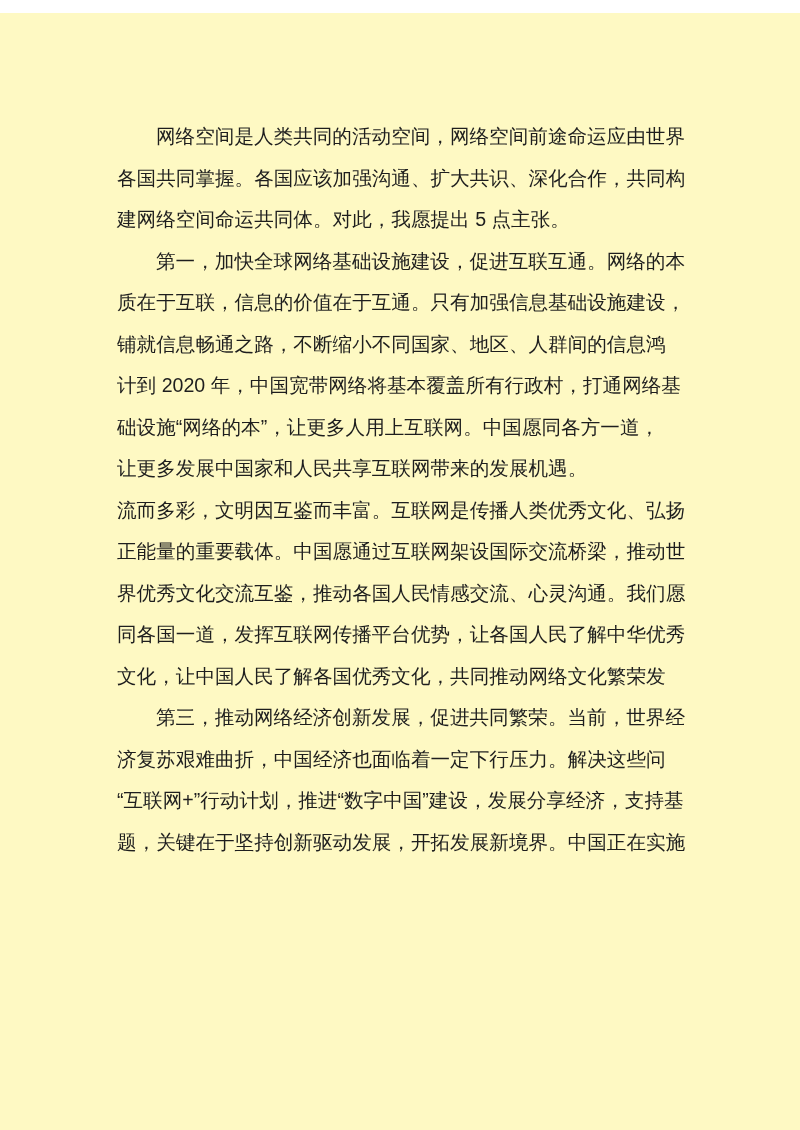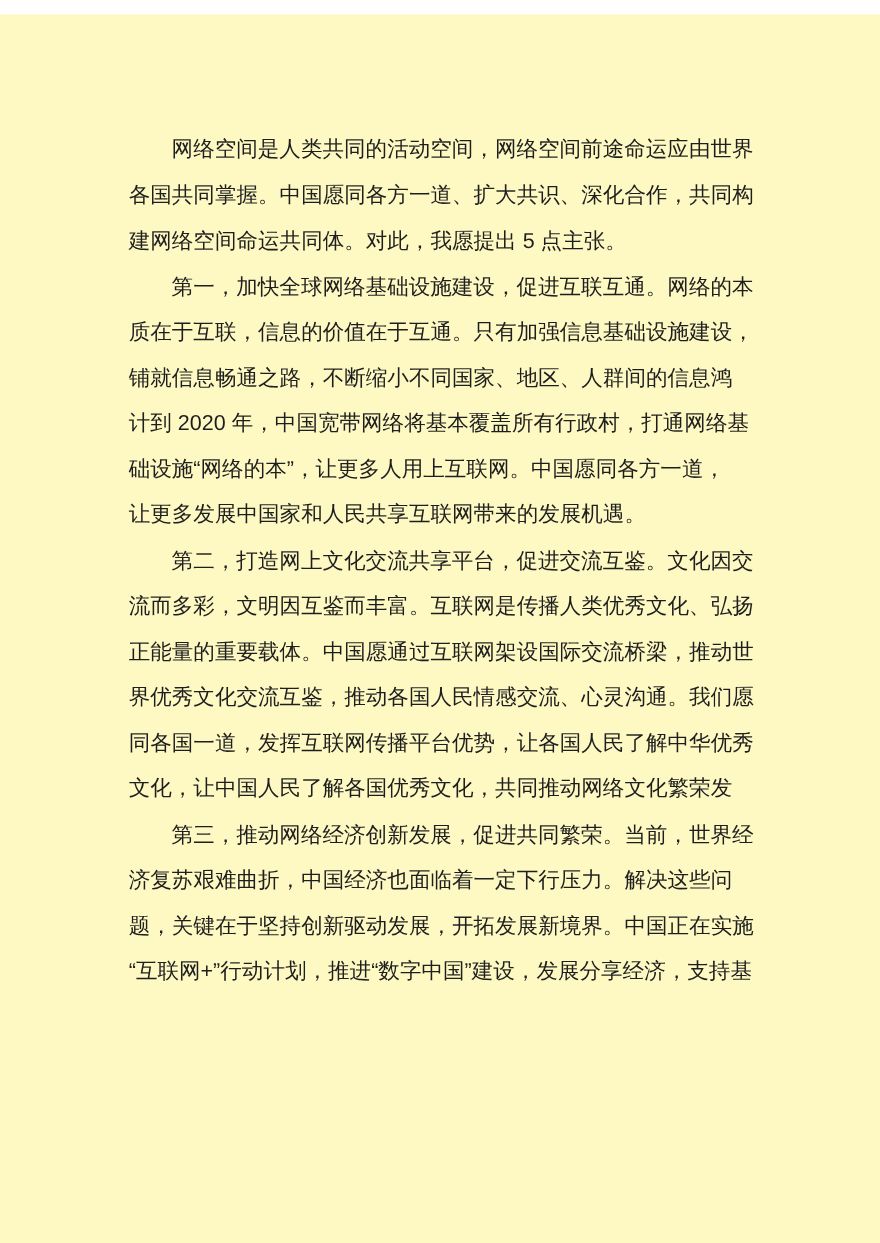--- a/index.html
+++ b/index.html
@@ -38,39 +38,38 @@
     text-indent: 39px;
   }
 </style>
 </head>
 <body>
 
 <div class="page" style="background: #fef9c3; margin-top: 13px;">
   <div class="text-block" style="color: rgb(30, 30, 30);">
       <div class="paragraph">
         <div class="line first">网络空间是人类共同的活动空间，网络空间前途命运应由世界</div>
-        <div class="line">各国共同掌握。中国愿同各方一道、扩大共识、深化合作，共同构</div>
+        <div class="line">各国共同掌握。各国应该加强沟通、扩大共识、深化合作，共同构</div>
         <div class="line">建网络空间命运共同体。对此，我愿提出 5 点主张。</div>
       </div>
       <div class="paragraph">
         <div class="line first">第一，加快全球网络基础设施建设，促进互联互通。网络的本</div>
         <div class="line">质在于互联，信息的价值在于互通。只有加强信息基础设施建设，</div>
         <div class="line">铺就信息畅通之路，不断缩小不同国家、地区、人群间的信息鸿</div>
         <div class="line">计到 2020 年，中国宽带网络将基本覆盖所有行政村，打通网络基</div>
         <div class="line">础设施“网络的本”，让更多人用上互联网。中国愿同各方一道，</div>
         <div class="line">让更多发展中国家和人民共享互联网带来的发展机遇。</div>
       </div>
       <div class="paragraph">
-        <div class="line first">第二，打造网上文化交流共享平台，促进交流互鉴。文化因交</div>
         <div class="line">流而多彩，文明因互鉴而丰富。互联网是传播人类优秀文化、弘扬</div>
         <div class="line">正能量的重要载体。中国愿通过互联网架设国际交流桥梁，推动世</div>
         <div class="line">界优秀文化交流互鉴，推动各国人民情感交流、心灵沟通。我们愿</div>
         <div class="line">同各国一道，发挥互联网传播平台优势，让各国人民了解中华优秀</div>
         <div class="line">文化，让中国人民了解各国优秀文化，共同推动网络文化繁荣发</div>
       </div>
       <div class="paragraph">
         <div class="line first">第三，推动网络经济创新发展，促进共同繁荣。当前，世界经</div>
         <div class="line">济复苏艰难曲折，中国经济也面临着一定下行压力。解决这些问</div>
+        <div class="line">“互联网+”行动计划，推进“数字中国”建设，发展分享经济，支持基</div>
         <div class="line">题，关键在于坚持创新驱动发展，开拓发展新境界。中国正在实施</div>
-        <div class="line">“互联网+”行动计划，推进“数字中国”建设，发展分享经济，支持基</div>
       </div>
     </div>
 </div>
 
 </body></html>

